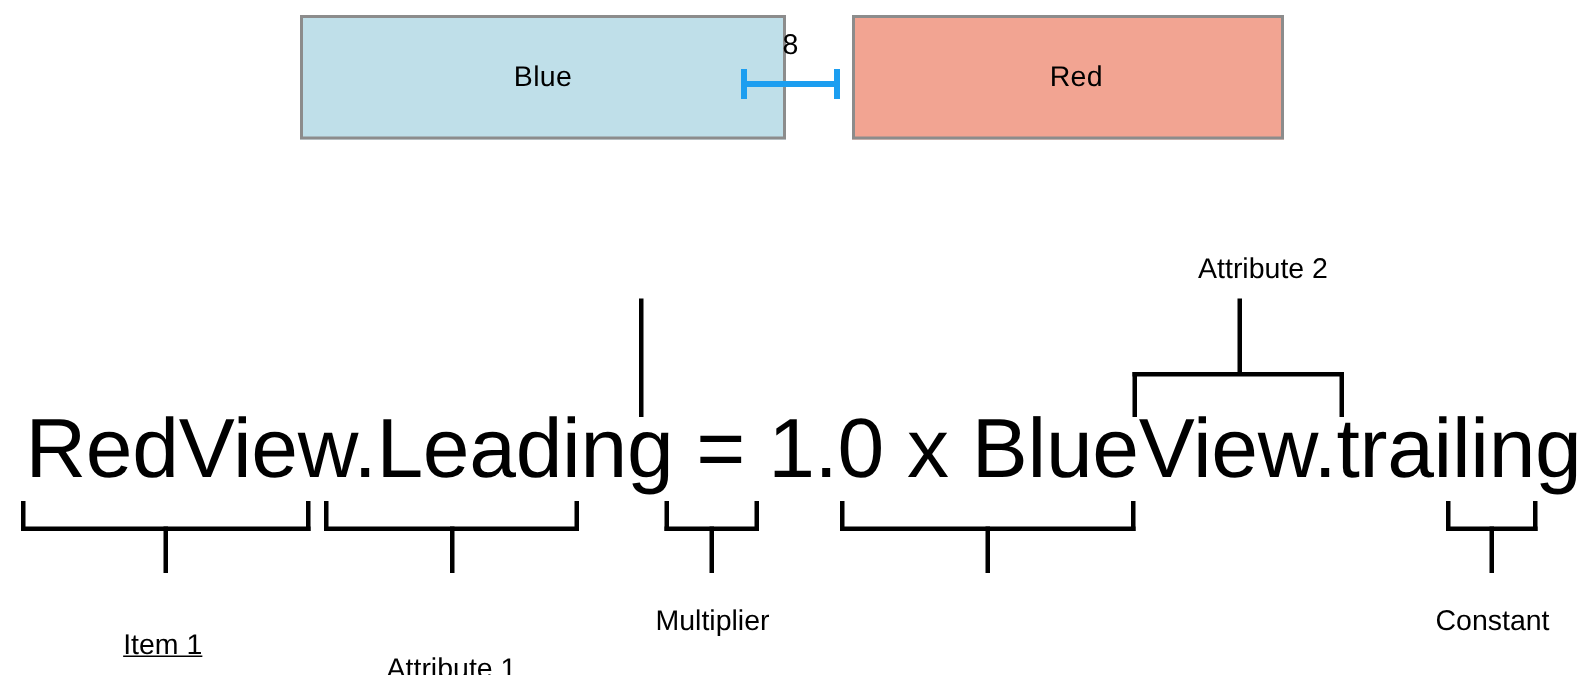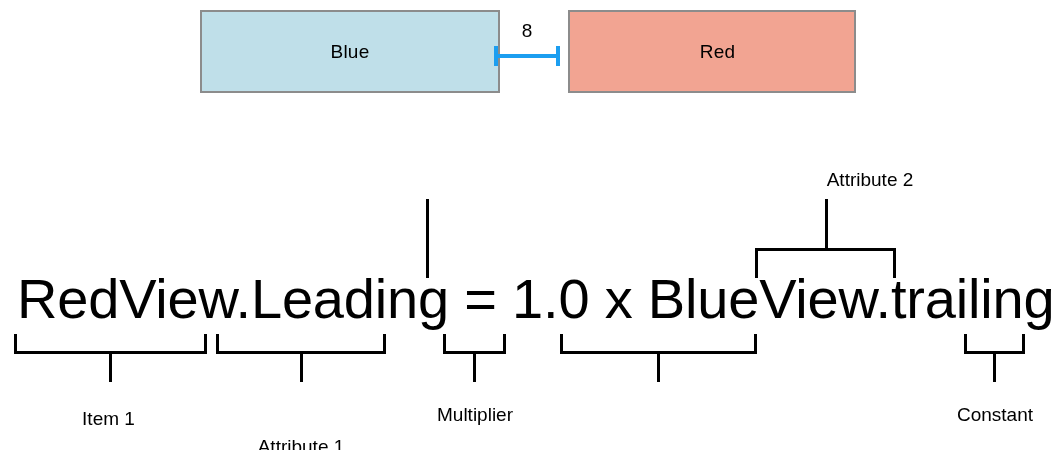--- a/index.html
+++ b/index.html
@@ -28,21 +28,21 @@
     display: flex;
     align-items: center;
     justify-content: center;
     font-size: 19px;
     letter-spacing: 0.2px;
     color: #000;
   }
   #blue-view {
     left: 200px;
     top: 10px;
-    width: 300px;
+    width: 324px;
     height: 83px;
     background: #bfdfe9;
   }
   #red-view {
     left: 568px;
     top: 10px;
     width: 288px;
     height: 83px;
     background: #f2a492;
     padding-left: 11px;
@@ -175,37 +175,37 @@
 
   <div id="spacing-indicator">
     <div class="dim-value">8</div>
     <div class="dim-line"></div>
     <div class="dim-cap left"></div>
     <div class="dim-cap right"></div>
   </div>
 
   <div class="leader" style="left:426px; top:199px; height:79px;"></div>
 
-  <div class="ann-label" style="left:800px; top:169px; width:140px;">Attribute 2</div>
+  <div class="ann-label" style="left:772px; top:169px; width:140px;">Attribute 2</div>
   <div class="leader" style="left:825px; top:199px; height:50px;"></div>
   <div class="brace-up" style="left:755px; top:248px; width:141px; height:30px;">
     <div class="bar"></div>
     <div class="leg l"></div>
     <div class="leg r"></div>
   </div>
 
   <div id="equation">RedView.Leading = 1.0 x BlueView.trailing + 8.0</div>
 
   <div class="brace-down" style="left:14px; top:334px; width:193px; height:20px;">
     <div class="leg l"></div>
     <div class="leg r"></div>
     <div class="bar"></div>
     <div class="stem" style="left:95px; height:31px;"></div>
   </div>
-  <div class="ann-label" style="left:41px; top:408px; width:135px;">Item 1</div>
+  <div class="ann-label" style="left:41px; top:420px; width:135px;text-decoration:underline;">Item 1</div>
 
   <div class="brace-down" style="left:216px; top:334px; width:170px; height:20px;">
     <div class="leg l"></div>
     <div class="leg r"></div>
     <div class="bar"></div>
     <div class="stem" style="left:84px; height:31px;"></div>
   </div>
   <div class="ann-label" style="left:231px; top:404px; width:140px;margin-top:32px;">Attribute 1</div>
 
   <div class="brace-down" style="left:443px; top:334px; width:63px; height:20px;">

